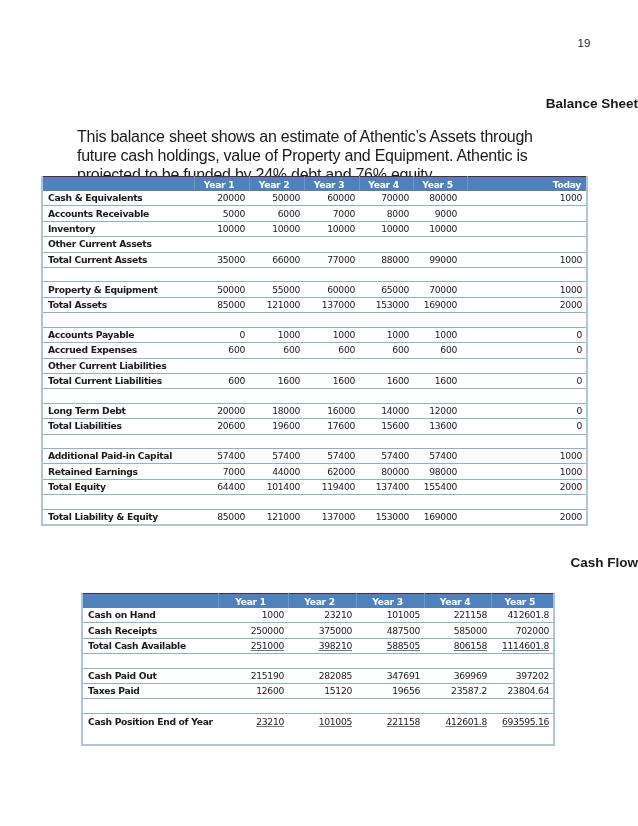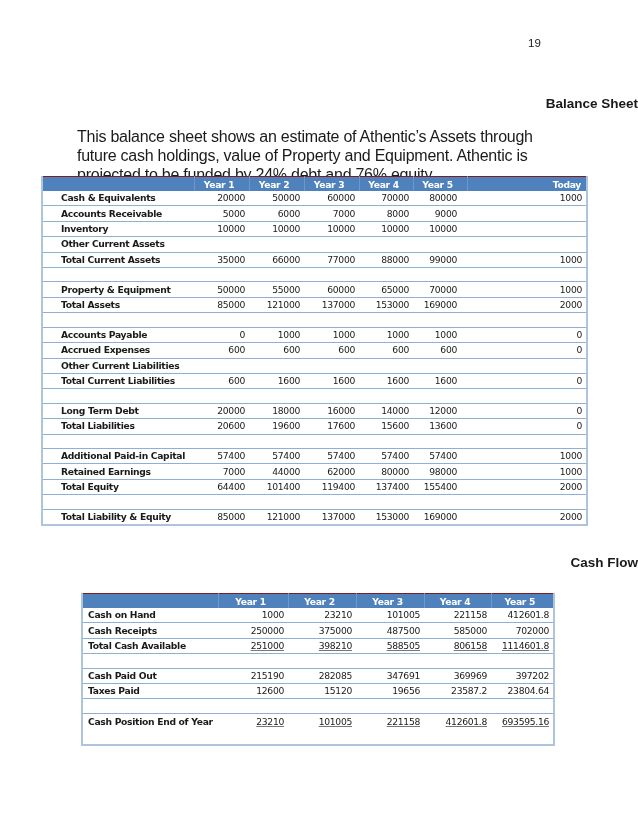--- a/index.html
+++ b/index.html
@@ -1,33 +1,33 @@
 <!DOCTYPE html>
 <html><head>
 <meta charset="utf-8">
 <style>
   html, body { margin: 0; padding: 0; background: #ffffff; }
   body { width: 638px; height: 826px; position: relative; overflow: hidden;
          font-family: "Liberation Sans", sans-serif; color: #1a1a1a; }
-  .page-num { position: absolute; top: 37px; left: 528px; width: 32px; text-align: left;
+  .page-num { position: absolute; top: 37px; left: 568px; width: 32px; text-align: center;
               font-size: 11.5px; }
   .title { position: absolute; left: 0; width: 638px; text-align: right;
            font-weight: bold; font-size: 13.5px; }
   .intro { position: absolute; left: 77px; top: 127px; width: 480px;
            font-size: 16px; line-height: 19px; letter-spacing: -0.25px; }
   table { border-collapse: collapse; position: absolute; table-layout: fixed;
           font-family: "DejaVu Sans", sans-serif; font-size: 9.2px; letter-spacing: -0.3px; }
   table.bs { left: 41px; top: 176px; width: 545px; border-left: 2px solid #aec3dc; border-right: 2px solid #aec3dc; border-bottom: 2px solid #aec3dc; }
   table.cf { left: 81px; top: 593px; width: 472px; border-left: 2px solid #aec3dc; border-right: 2px solid #aec3dc; border-bottom: 2px solid #aec3dc; }
   th { background: #4f81bd; color: #ffffff; font-weight: bold; height: 14px; padding: 0 5px 0 0;
        text-align: center; border-right: 1px solid #6f97c8; border-top: 1px solid #7f1d1d; }
   th.right { text-align: right; }
   td { height: 14.4px; padding: 0 4px 0 4px; border-bottom: 1.5px solid #8fb0d6; white-space: nowrap;
        line-height: 14px; }
-  td.lbl { font-weight: bold; text-align: left; padding-left: 18px; }
+  td.lbl { font-weight: bold; text-align: left; padding-left: 5px; }
   td.num { text-align: right; }
   tr.spacer td { height: 13.5px; }
   .cf td { height: 14.4px; }
   .cf td.lbl { padding-left: 5px; }
   .cf tr.tall td { height: 30px; vertical-align: top; line-height: 15px; }
   .cf tr.tall td.lbl { white-space: normal; }
   .u { text-decoration: underline; text-decoration-color: #777; text-align: center; }
 </style>
 </head>
 <body>

